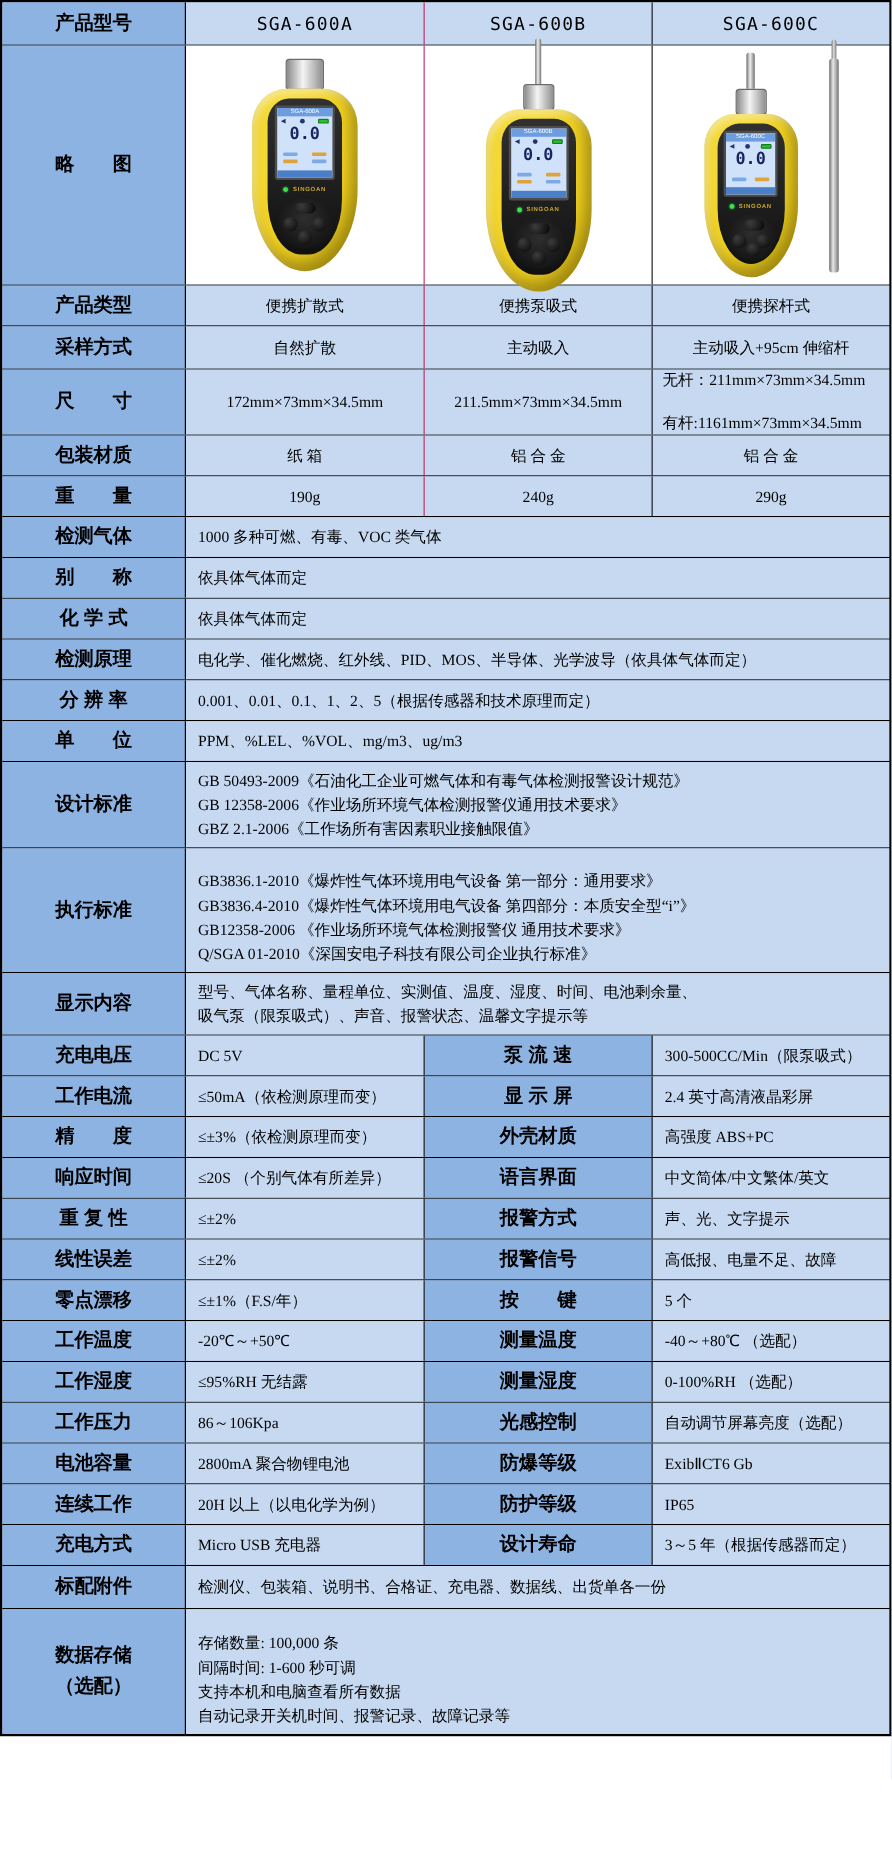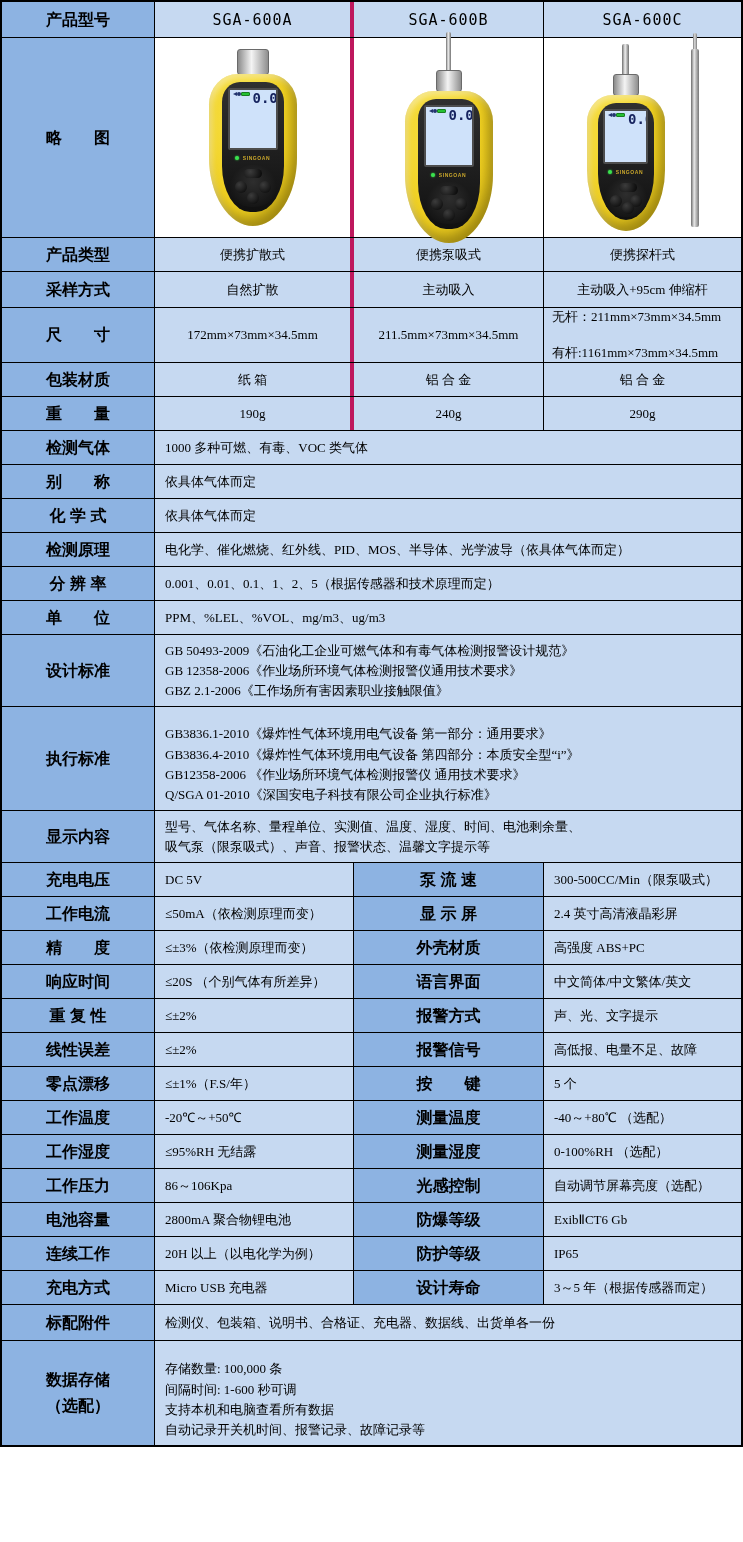--- a/index.html
+++ b/index.html
@@ -19,21 +19,21 @@
   .cell { display:flex; align-items:center; }
   
   .lab {
     width:153px; flex:0 0 153px;
     background:#8db3e2;
     justify-content:center; text-align:center;
     font-weight:bold; font-size:16px;
     border-right:1px solid #000;
     line-height:1.25;
   }
-  .c1 { width:199px; flex:0 0 199px; border-right:4px solid #be185d; }
+  .c1 { width:199px; flex:0 0 199px; border-right:1px solid #be185d; }
   .c2 { width:190px; flex:0 0 190px; border-right:1px solid #000; }
   .c3 { flex:1 1 auto; }
   .val {
     background:#c6d9f1;
     font-family:Liberation Serif, serif;
     font-size:13px;
   }
   .center { justify-content:center; text-align:center; }
   .vfull { flex:1 1 auto; padding:0 10px; }
   .vl { width:199px; flex:0 0 199px; padding:0 10px; border-right:1px solid #000; }
@@ -74,21 +74,21 @@
   }
   .panel {
     width:62px; height:130px;
     background:linear-gradient(180deg,#303030,#101010);
     border-radius:18px 18px 28px 28px / 20px 20px 46px 46px;
     display:flex; flex-direction:column; align-items:center; padding-top:6px;
   }
   .screen {
     width:50px; height:62px;
     background:#cfe2fa; border:2px solid #4d4d4d; border-radius:2px;
-    overflow:hidden; display:flex; flex-direction:row;
+    overflow:hidden; display:flex; flex-direction:column;
   }
   .scr-top { background:#6d9de0; color:#fff; font-size:5px; line-height:7px; height:7px; text-align:center; overflow:hidden; }
   .scr-ic { display:flex; justify-content:space-between; align-items:center; height:7px; padding:0 3px; }
   .ic-spk { width:0; height:0; border-top:2px solid transparent; border-bottom:2px solid transparent; border-right:4px solid #23346e; }
   .ic-fan { width:4px; height:4px; border-radius:50%; background:#23346e; }
   .ic-bat { width:9px; height:4px; background:#25c232; border:1px solid #1a7c22; border-radius:1px; }
   .scr-val { text-align:center; font-size:14px; font-weight:bold; color:#17245f; line-height:17px; font-family:"DejaVu Sans Mono","DejaVu Sans",sans-serif; }
   .scr-rows { flex:1; display:flex; flex-direction:column; justify-content:center; gap:3px; padding:0 5px; }
   .mini { display:flex; justify-content:space-between; }
   .dash { height:3px; width:12px; background:#7da9e4; border-radius:1px; }

